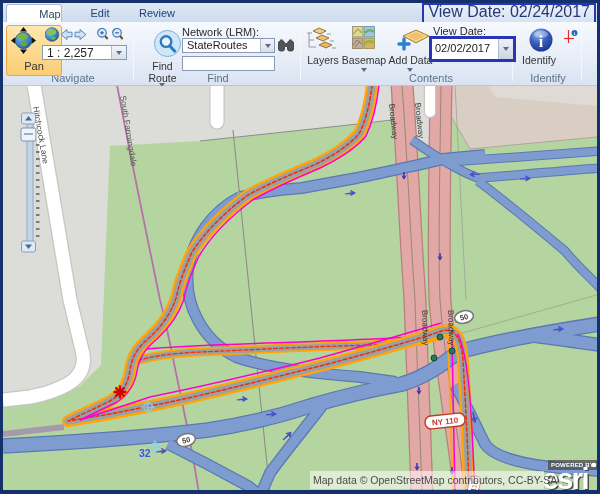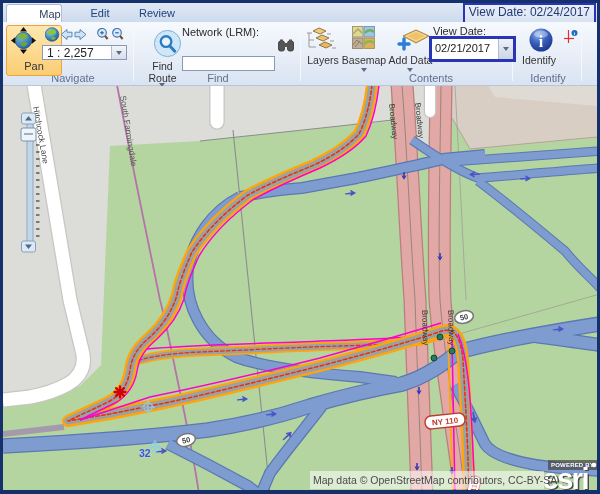--- a/index.html
+++ b/index.html
@@ -5,21 +5,21 @@
 * { margin:0; padding:0; box-sizing:border-box; }
 html,body { width:600px; height:494px; overflow:hidden; font-family:"Liberation Sans",sans-serif; }
 #app { position:relative; width:600px; height:494px; background:#15316b; }
 #tabbar { position:absolute; left:3px; top:3px; width:594px; height:19px;
   background:linear-gradient(#dfe8f4,#cddbee); }
 .tab { position:absolute; top:1px; height:18px; font-size:11px; color:#24407c; text-align:center; line-height:18px; }
 #tab-map { left:3px; width:56px; background:#fff; border:1px solid #aebdd3; border-bottom:none; border-radius:3px 3px 0 0; color:#31435f;padding-left:32px;}
 #tab-edit { left:70px; width:54px; }
 #tab-review { left:124px; width:60px; }
 #vdbox { position:absolute; right:1px; top:0px; height:26px; border:2px solid #2a35b5;
-  background:linear-gradient(#e9eff8,#d4e0ef); font-size:12px; color:#233a76; line-height:14px; padding:0 4px; }
+  background:linear-gradient(#e9eff8,#d4e0ef); font-size:16px; color:#233a76; line-height:14px; padding:0 4px; }
 #ribbon { position:absolute; left:3px; top:22px; width:594px; height:64px;
   background:linear-gradient(#f6f9fd 0%, #e9eff8 50%, #d9e3f2 100%); border-bottom:1px solid #b9c6da; }
 .vsep { position:absolute; top:3px; height:56px; width:1px; background:#c2cfe2; border-right:1px solid #f4f8fc; }
 .glabel { position:absolute; bottom:1px; font-size:11px; color:#61718c; text-align:center; }
 #panbtn { position:absolute; left:3px; top:3px; width:56px; height:51px;
   background:linear-gradient(#fde8b0,#fbcd74); border:1.5px solid #eda43c; border-radius:3px; }
 #panbtn .lbl { position:absolute; bottom:3px; width:100%; text-align:center; font-size:11px; color:#333; }
 .icon { position:absolute; }
 #scalebox { position:absolute; left:39px; top:23px; width:85px; height:15px; background:#fff; border:1px solid #889ab5; font-size:12px; color:#222; line-height:14px; padding-left:4px; }
 #scalebox .dd { position:absolute; right:0; top:0; width:15px; height:13px; background:linear-gradient(#f2f5f9,#d8dfe9); border-left:1px solid #aebdd3; }
@@ -102,20 +102,23 @@
         </div></div>
 
     <svg class="icon" style="left:150px;top:7px" width="29" height="29" viewBox="0 0 30 30">
       <circle cx="15" cy="15" r="13.5" fill="#cfe6f9" stroke="#7aaed6" stroke-width="1"></circle>
       <circle cx="13.5" cy="13" r="5.5" fill="#e8f4fd" stroke="#2c7bc0" stroke-width="2.4"></circle>
       <line x1="17.5" y1="17.5" x2="22.5" y2="23" stroke="#2c7bc0" stroke-width="3" stroke-linecap="round"></line>
     </svg>
     <div class="btnlbl" style="left:132px;top:38px;width:55px;">Find<br>Route</div>
     <div class="ddarrow" style="left:156px; top:61px;"></div>
     <div id="netlbl">Network (LRM):</div>
+    <div id="netcombo">StateRoutes<div class="dd">
+          <div class="ddarrow" style="left:4px;top:5px;"></div>
+        </div></div>
     <div id="nettext"></div>
     <svg class="icon" style="left:275px;top:17px" width="16" height="13" viewBox="0 0 16 13">
       <rect x="0.5" y="2" width="6" height="10" rx="2" fill="#555" stroke="#333" stroke-width="0.8"></rect>
       <rect x="9.5" y="2" width="6" height="10" rx="2" fill="#555" stroke="#333" stroke-width="0.8"></rect>
       <rect x="5.5" y="4" width="5" height="4" fill="#555"></rect>
       <rect x="2" y="0.5" width="3" height="3" fill="#555"></rect>
       <rect x="11" y="0.5" width="3" height="3" fill="#555"></rect>
     </svg>
 
     <svg class="icon" style="left:303px;top:4px" width="30" height="26" viewBox="0 0 30 26">
@@ -152,21 +155,21 @@
       <polygon points="11,9 21,4.5 31,9 21,13.8" fill="none" stroke="#f8e0a8" stroke-width="0.8"></polygon>
       <g stroke="#2a7fd4" stroke-width="3.4" stroke-linecap="round">
         <line x1="9" y1="12" x2="9" y2="22"></line>
         <line x1="4" y1="17" x2="14" y2="17"></line>
       </g>
     </svg>
     <div class="btnlbl" style="left:380px;top:32px;width:55px;">Add Data</div>
     <div class="ddarrow" style="left:404px; top:46px;"></div>
     <div id="vdlbl">View Date:</div>
     <div id="vdcombo">
-        <div class="txt">02/21/2017</div>
+        <div class="txt">02/02/2017</div>
         <div class="dd">
           <div class="ddarrow" style="left:4px;top:8px;"></div>
         </div>
       </div>
 
     <svg class="icon" style="left:526px;top:6px" width="24" height="24" viewBox="0 0 24 24">
       <defs>
         <radialGradient id="idg" cx="38%" cy="25%" r="85%">
           <stop offset="0%" stop-color="#8fb4ea"></stop>
           <stop offset="45%" stop-color="#3b61bc"></stop>

